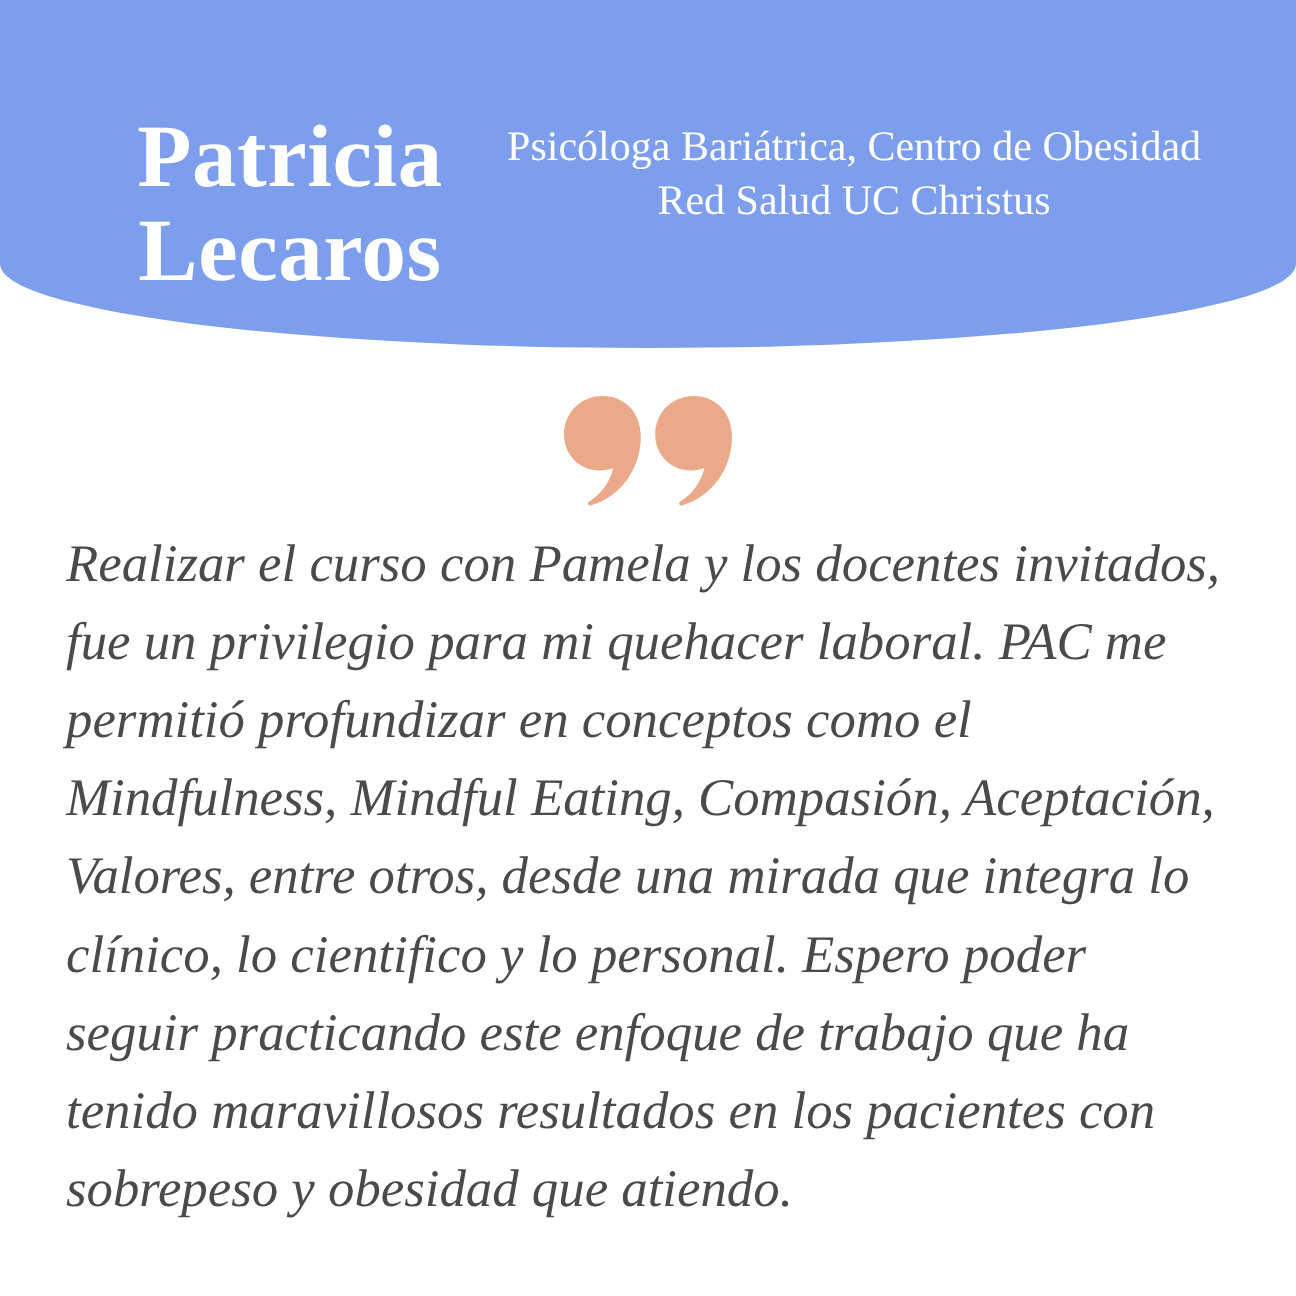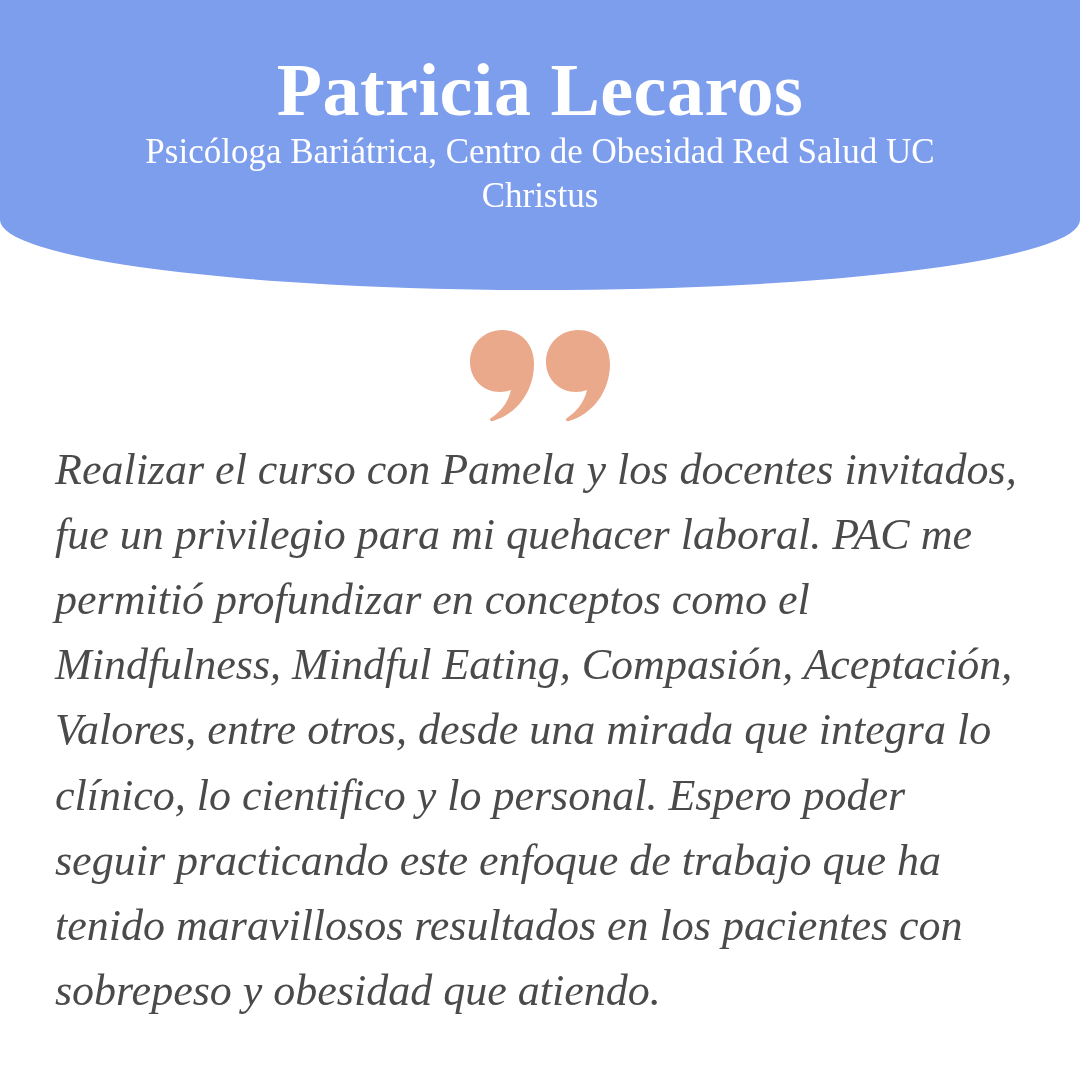--- a/index.html
+++ b/index.html
@@ -26,21 +26,20 @@
     top: 0;
     left: 0;
     width: 1080px;
     height: 290px;
     background: #7d9ded;
     border-bottom-left-radius: 50% 70px;
     border-bottom-right-radius: 50% 70px;
     box-sizing: border-box;
     padding: 0 70px;
     display: flex;
-    flex-direction: column;
     align-items: center;
     justify-content: flex-start;
   }
   .name {
     margin-top: 52px;
     font-family: "Liberation Serif", serif;
     font-weight: bold;
     font-size: 74px;
     line-height: 1.05;
     color: #ffffff;

